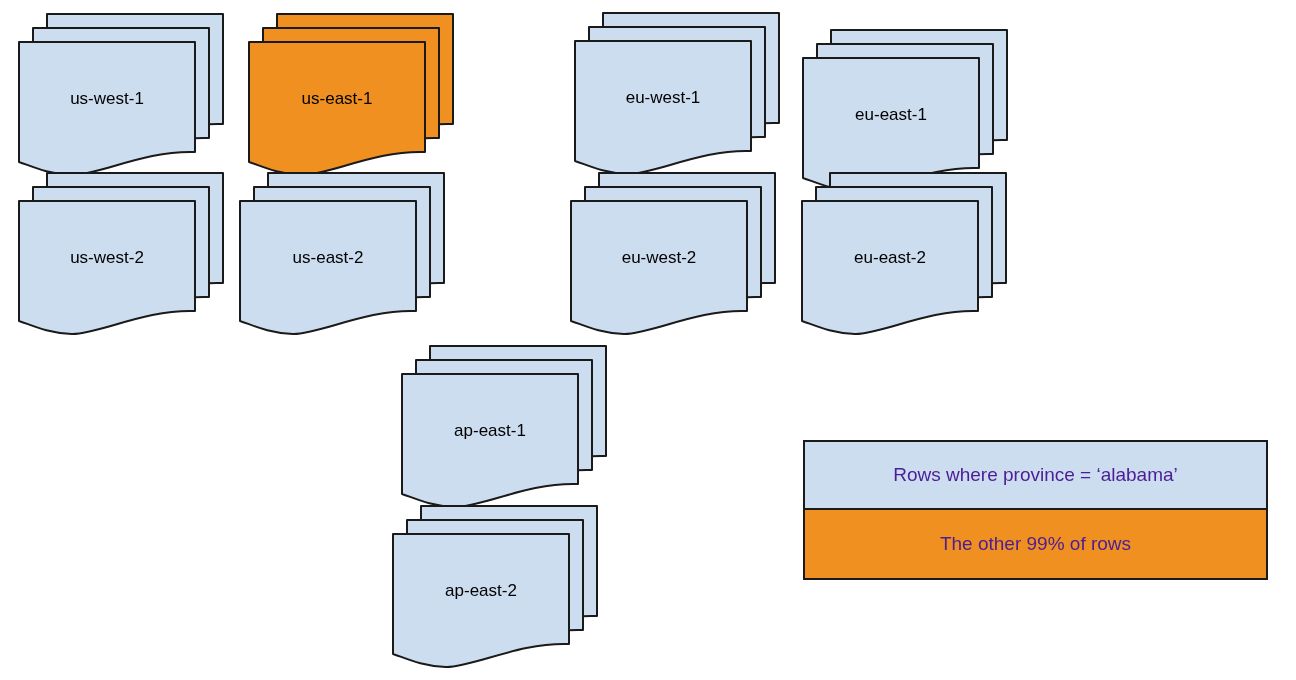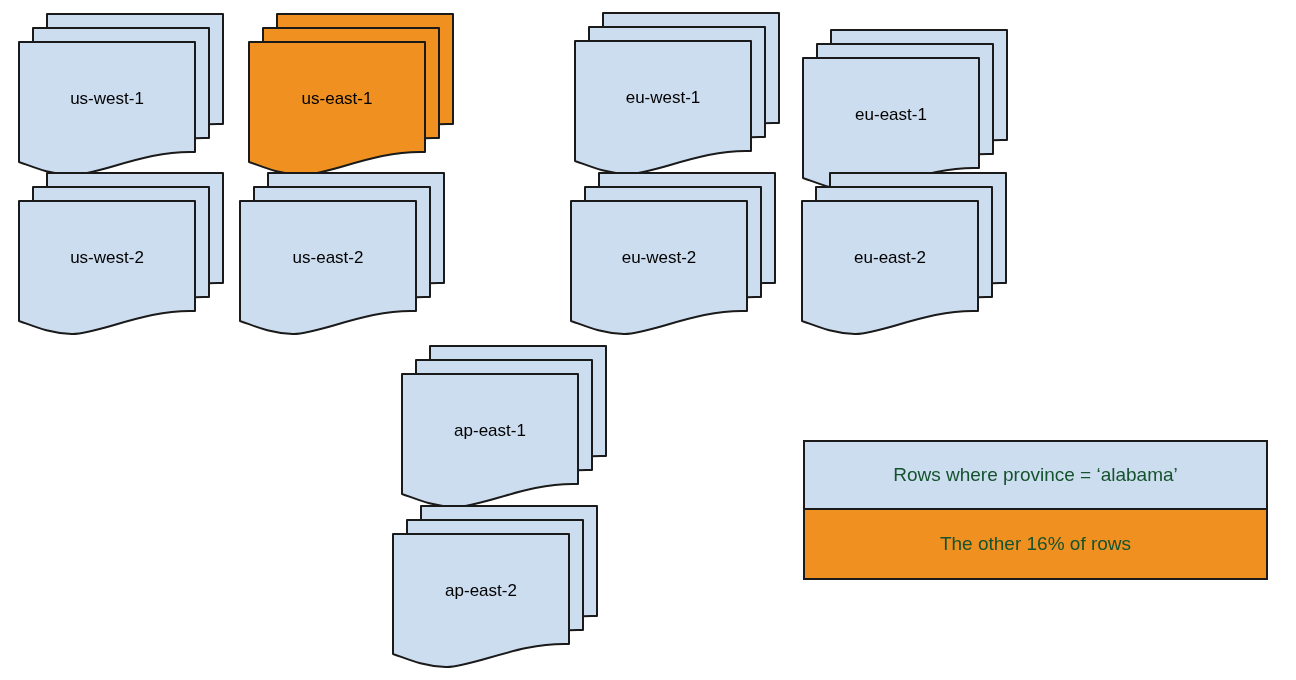--- a/index.html
+++ b/index.html
@@ -45,21 +45,21 @@
     border: 2px solid #1a1a1a;
     box-sizing: border-box;
   }
   .legend-row {
     height: 50%;
     box-sizing: border-box;
     display: flex;
     align-items: center;
     justify-content: center;
     font-size: 19px;
-    color: #14532d;
+    color: #4c1d95;
   }
   .legend-row.blue {
     background: #cdddf0;
     border-bottom: 2px solid #1a1a1a;
   }
   .legend-row.orange {
     background: #ef9021;
   }
 </style>
 </head>
@@ -148,17 +148,17 @@
           <text class="doc-label" x="89" y="86.2">ap-east-2</text>
         </svg>
       </div>
     </div>
 
   <div class="legend">
     <div class="legend-row blue">
       <span>Rows where province = ‘alabama’</span>
     </div>
     <div class="legend-row orange">
-      <span>The other 16% of rows</span>
+      <span>The other 99% of rows</span>
     </div>
   </div>
 
 </div>
 
 </body></html>

